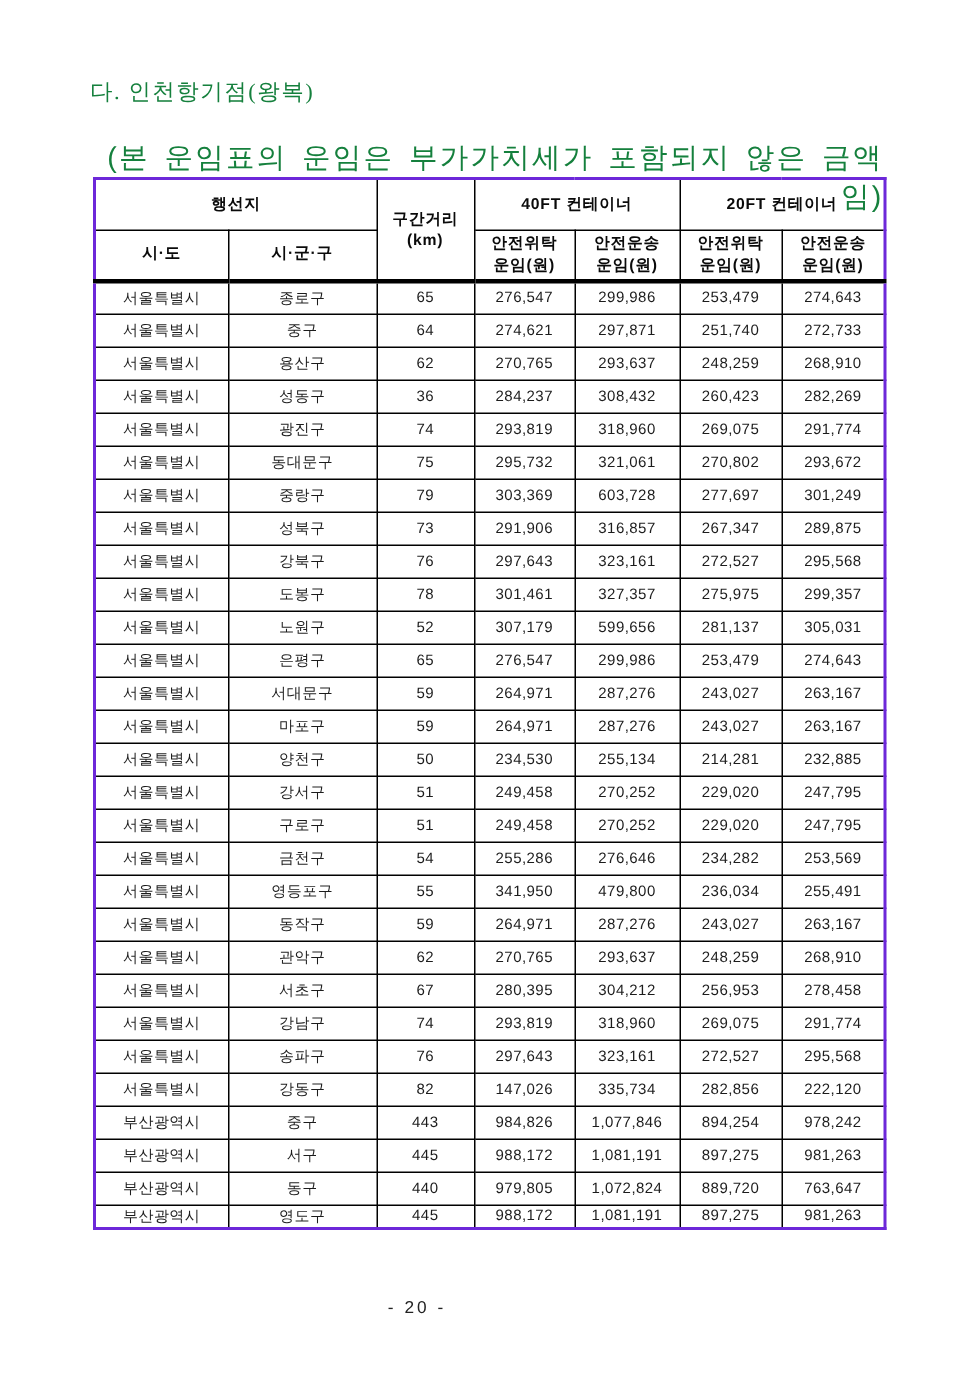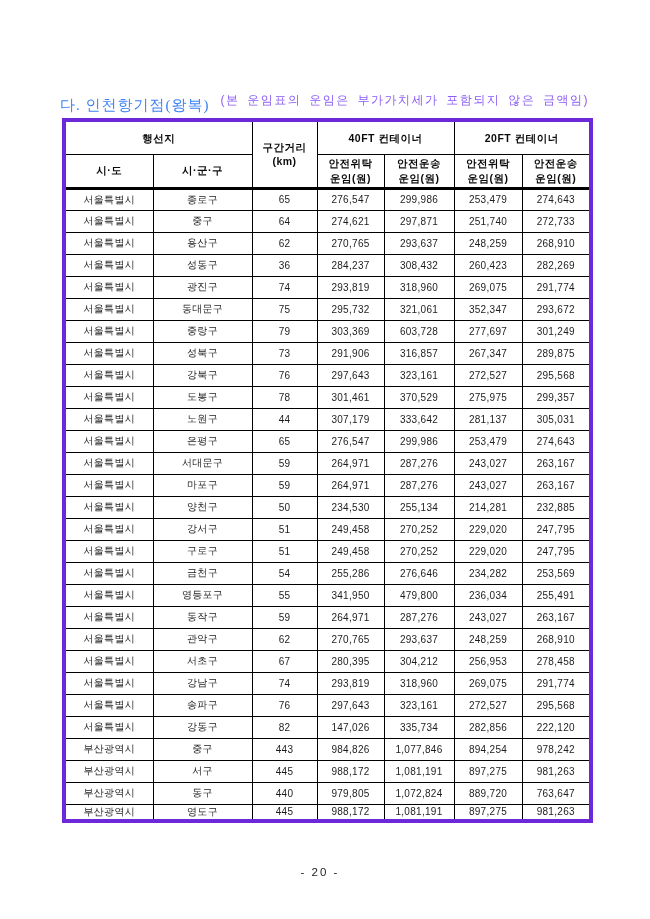--- a/index.html
+++ b/index.html
@@ -15,43 +15,42 @@
     background: #ffffff;
     overflow: hidden;
   }
   .doc-title {
     position: absolute;
     left: 60px;
     top: 52px;
     font-family: "Liberation Serif", "DejaVu Serif", serif;
     font-size: 15px;
     font-weight: 400;
-    color: #3b82f6;
+    color: #15803d;
     letter-spacing: 1px;
-    margin-top: 44px;
   }
   .vat-note {
     position: absolute;
     left: 62px;
     top: 92px;
     width: 527px;
     text-align: right;
-    font-size: 12px;
-    color: #8b5cf6;
+    font-size: 19px;
+    color: #15803d;
     letter-spacing: 1.5px;
     word-spacing: 3px;
   }
   table.fare-table {
     position: absolute;
     left: 62px;
     top: 118px;
     width: 527px;
     border-collapse: collapse;
     table-layout: fixed;
-    border: 4px solid #6d28d9;
+    border: 2px solid #6d28d9;
   }
   .fare-table th, .fare-table td {
     border: 1px solid #000000;
     text-align: center;
     vertical-align: middle;
     overflow: hidden;
   }
   .fare-table thead th {
     font-size: 10.5px;
     font-weight: bold;
@@ -72,21 +71,20 @@
   .fare-table tbody tr:last-child td { height: 15px; }
   .page-footer {
     position: absolute;
     left: 0;
     top: 866px;
     width: 556px;
     text-align: center;
     font-size: 11.5px;
     color: #222222;
     letter-spacing: 2px;
-    margin-left: 42px;
   }
 </style>
 </head>
 <body>
 
 <div class="page">
 
   <div class="doc-title">다. 인천항기점(왕복)</div>
 
   <div class="vat-note">(본 운임표의 운임은 부가가치세가 포함되지 않은 금액임)</div>
@@ -167,21 +165,21 @@
       <td>318,960</td>
       <td>269,075</td>
       <td>291,774</td>
     </tr>
         <tr>
       <td>서울특별시</td>
       <td>동대문구</td>
       <td>75</td>
       <td>295,732</td>
       <td>321,061</td>
-      <td>352,347</td>
+      <td>270,802</td>
       <td>293,672</td>
     </tr>
         <tr>
       <td>서울특별시</td>
       <td>중랑구</td>
       <td>79</td>
       <td>303,369</td>
       <td>603,728</td>
       <td>277,697</td>
       <td>301,249</td>
@@ -202,30 +200,30 @@
       <td>297,643</td>
       <td>323,161</td>
       <td>272,527</td>
       <td>295,568</td>
     </tr>
         <tr>
       <td>서울특별시</td>
       <td>도봉구</td>
       <td>78</td>
       <td>301,461</td>
-      <td>370,529</td>
+      <td>327,357</td>
       <td>275,975</td>
       <td>299,357</td>
     </tr>
         <tr>
       <td>서울특별시</td>
       <td>노원구</td>
-      <td>44</td>
+      <td>52</td>
       <td>307,179</td>
-      <td>333,642</td>
+      <td>599,656</td>
       <td>281,137</td>
       <td>305,031</td>
     </tr>
         <tr>
       <td>서울특별시</td>
       <td>은평구</td>
       <td>65</td>
       <td>276,547</td>
       <td>299,986</td>
       <td>253,479</td>

